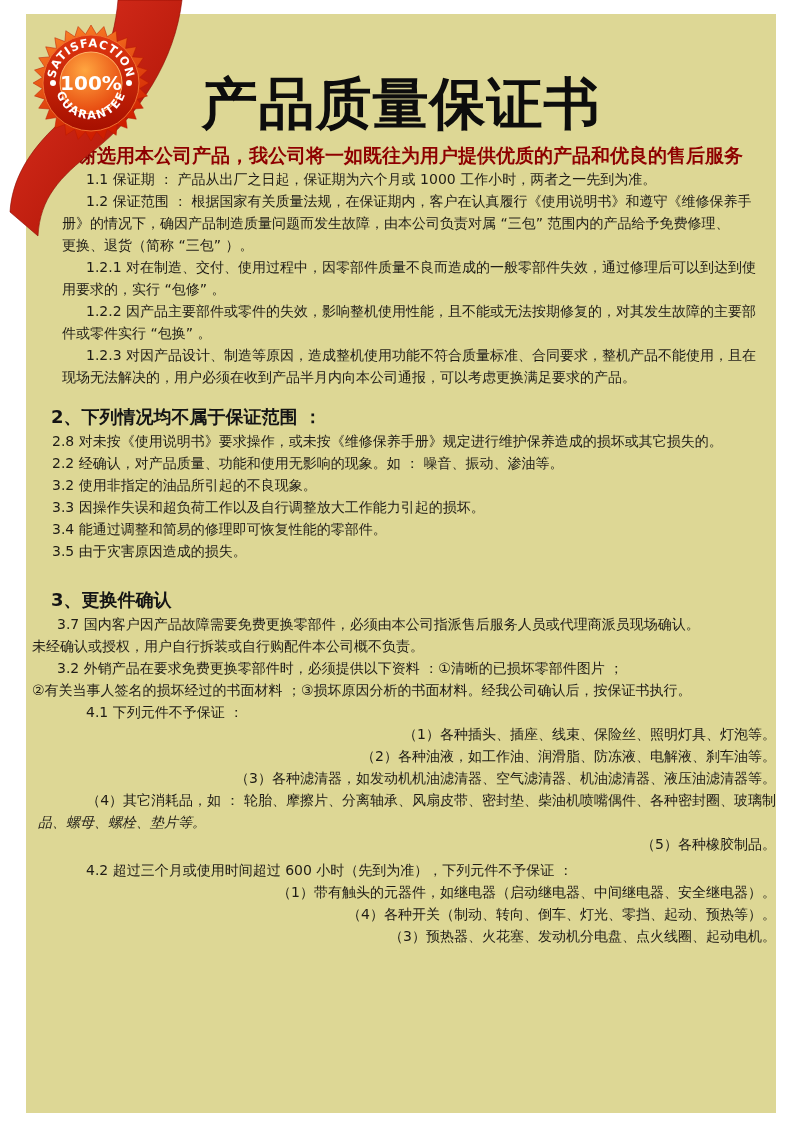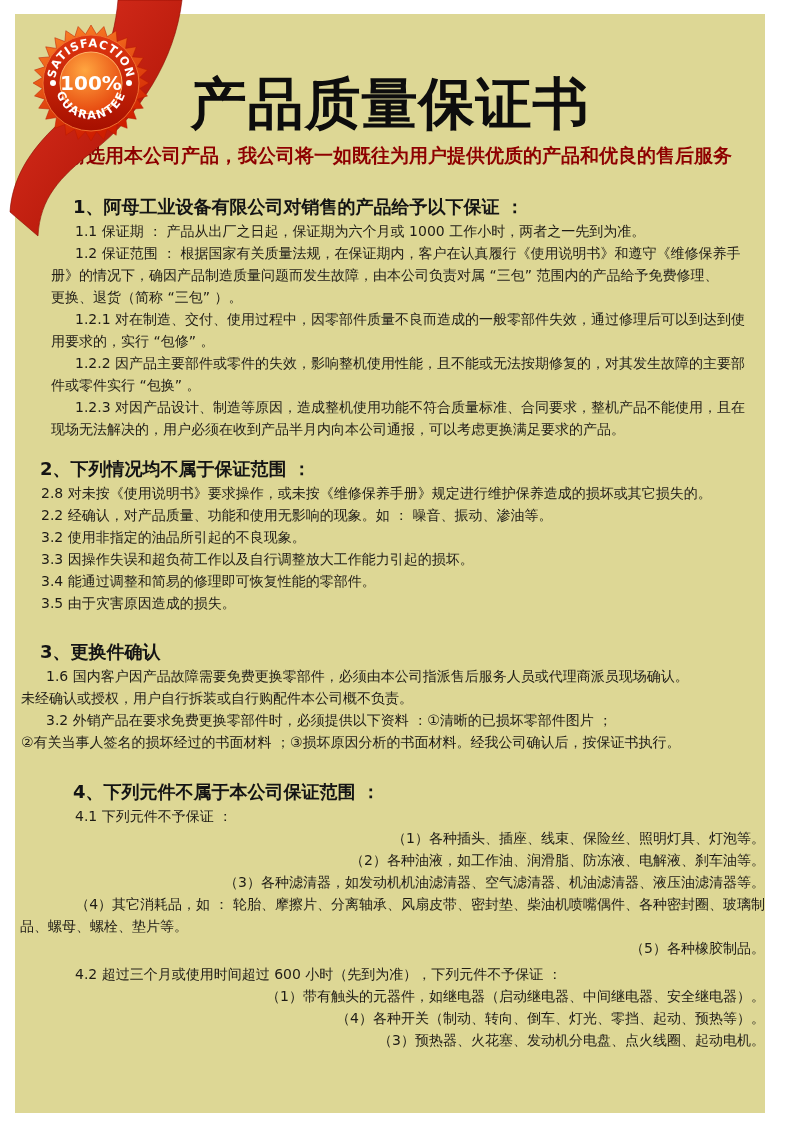--- a/index.html
+++ b/index.html
@@ -1,58 +1,57 @@
 <!DOCTYPE html>
 <html><head>
 <meta charset="utf-8">
 <style>
   html,body{margin:0;padding:0;}
   body{
     width:800px;height:1137px;background:#ffffff;position:relative;overflow:hidden;
     font-family:"DejaVu Sans","Liberation Sans",sans-serif;
   }
   .panel{
-    position:absolute;left:15px;top:14px;width:750px;height:1099px;
+    position:absolute;left:26px;top:14px;width:750px;height:1099px;
     background:#ddd795;overflow:hidden;
   }
   .doc-title{
     margin-top:58px;text-align:center;font-size:56px;line-height:64px;
     font-weight:bold;color:#0d0d0d;letter-spacing:1px;
   }
   .doc-subtitle{
     margin-top:6px;text-align:center;font-size:19px;line-height:26px;
     font-weight:bold;color:#8e0000;
   }
   .heading{font-size:18px;line-height:26px;font-weight:bold;color:#141414;white-space:nowrap;}
   .h-a{margin-left:58px;}
   .h-b{margin-left:25px;}
   .line{font-size:14px;line-height:22px;color:#1f1c16;white-space:nowrap;}
   .ind-a{margin-left:60px;}   
   .ind-b{margin-left:36px;}   
   .ind-c{margin-left:26px;}   
   .ind-d{margin-left:31px;}   
   .ind-e{margin-left:6px;}    
   .ind-f{margin-left:39px;text-align:right;}   
-  .ind-g{margin-left:5px;}    
+  .ind-g{margin-left:12px;font-style:italic;}    
   .mt-s1{margin-top:26px;}
   .mt-s2{margin-top:16px;}
   .mt-s3{margin-top:25px;}
   .mt-s4{margin-top:26px;}
   .mt-42{margin-top:4px;}
   .badge-svg{position:absolute;left:0;top:0;width:212px;height:242px;z-index:5;}
 </style>
 </head>
 <body>
 
 <div class="panel">
   <div class="doc-title">产品质量保证书</div>
   <div class="doc-subtitle">感谢选用本公司产品，我公司将一如既往为用户提供优质的产品和优良的售后服务</div>
 
   <div>
-    <div class="heading h-a mt-s1">1、阿母工业设备有限公司对销售的产品给予以下保证 ：</div>
     <div class="line ind-a">1.1 保证期 ： 产品从出厂之日起，保证期为六个月或 1000 工作小时，两者之一先到为准。</div>
     <div class="line ind-a">1.2 保证范围 ： 根据国家有关质量法规，在保证期内，客户在认真履行《使用说明书》和遵守《维修保养手</div>
     <div class="line ind-b">册》的情况下，确因产品制造质量问题而发生故障，由本公司负责对属 “三包” 范围内的产品给予免费修理、</div>
     <div class="line ind-b">更换、退货（简称 “三包” ）。</div>
     <div class="line ind-a">1.2.1 对在制造、交付、使用过程中，因零部件质量不良而造成的一般零部件失效，通过修理后可以到达到使</div>
     <div class="line ind-b">用要求的，实行 “包修” 。</div>
     <div class="line ind-a">1.2.2 因产品主要部件或零件的失效，影响整机使用性能，且不能或无法按期修复的，对其发生故障的主要部</div>
     <div class="line ind-b">件或零件实行 “包换” 。</div>
     <div class="line ind-a">1.2.3 对因产品设计、制造等原因，造成整机使用功能不符合质量标准、合同要求，整机产品不能使用，且在</div>
     <div class="line ind-b">现场无法解决的，用户必须在收到产品半月内向本公司通报，可以考虑更换满足要求的产品。</div>
@@ -63,28 +62,27 @@
     <div class="line ind-c">2.8 对未按《使用说明书》要求操作，或未按《维修保养手册》规定进行维护保养造成的损坏或其它损失的。</div>
     <div class="line ind-c">2.2 经确认，对产品质量、功能和使用无影响的现象。如 ： 噪音、振动、渗油等。</div>
     <div class="line ind-c">3.2 使用非指定的油品所引起的不良现象。</div>
     <div class="line ind-c">3.3 因操作失误和超负荷工作以及自行调整放大工作能力引起的损坏。</div>
     <div class="line ind-c">3.4 能通过调整和简易的修理即可恢复性能的零部件。</div>
     <div class="line ind-c">3.5  由于灾害原因造成的损失。</div>
   </div>
 
   <div>
     <div class="heading h-b mt-s3">3、更换件确认</div>
-    <div class="line ind-d">1.6 国内客户因产品故障需要免费更换零部件，必须由本公司指派售后服务人员或代理商派员现场确认。</div>
+    <div class="line ind-d">3.7 国内客户因产品故障需要免费更换零部件，必须由本公司指派售后服务人员或代理商派员现场确认。</div>
     <div class="line ind-e">未经确认或授权，用户自行拆装或自行购配件本公司概不负责。</div>
     <div class="line ind-d">3.2 外销产品在要求免费更换零部件时，必须提供以下资料 ：①清晰的已损坏零部件图片 ；</div>
     <div class="line ind-e">②有关当事人签名的损坏经过的书面材料 ；③损坏原因分析的书面材料。经我公司确认后，按保证书执行。</div>
   </div>
 
   <div>
-    <div class="heading h-a mt-s4">4、下列元件不属于本公司保证范围 ：</div>
     <div class="line ind-a">4.1 下列元件不予保证 ：</div>
     <div class="line ind-f">（1）各种插头、插座、线束、保险丝、照明灯具、灯泡等。</div>
     <div class="line ind-f">（2）各种油液，如工作油、润滑脂、防冻液、电解液、刹车油等。</div>
     <div class="line ind-f">（3）各种滤清器，如发动机机油滤清器、空气滤清器、机油滤清器、液压油滤清器等。</div>
     <div class="line ind-f">（4）其它消耗品，如 ： 轮胎、摩擦片、分离轴承、风扇皮带、密封垫、柴油机喷嘴偶件、各种密封圈、玻璃制</div>
     <div class="line ind-g">品、螺母、螺栓、垫片等。</div>
     <div class="line ind-f">（5）各种橡胶制品。</div>
     <div class="line ind-a mt-42">4.2 超过三个月或使用时间超过 600 小时（先到为准），下列元件不予保证 ：</div>
     <div class="line ind-f">（1）带有触头的元器件，如继电器（启动继电器、中间继电器、安全继电器）。</div>
     <div class="line ind-f">（4）各种开关（制动、转向、倒车、灯光、零挡、起动、预热等）。</div>

